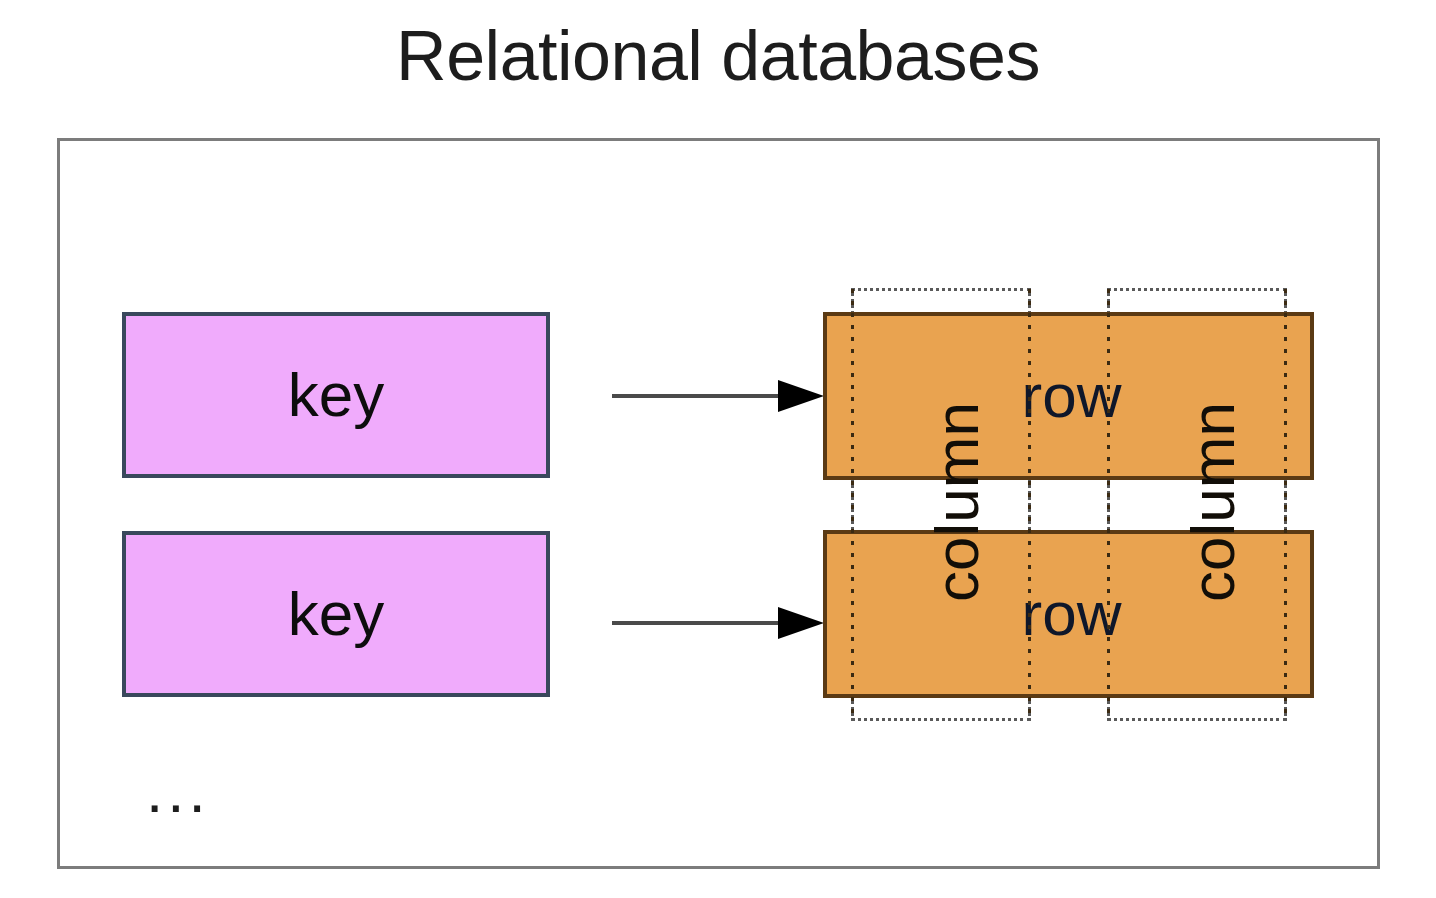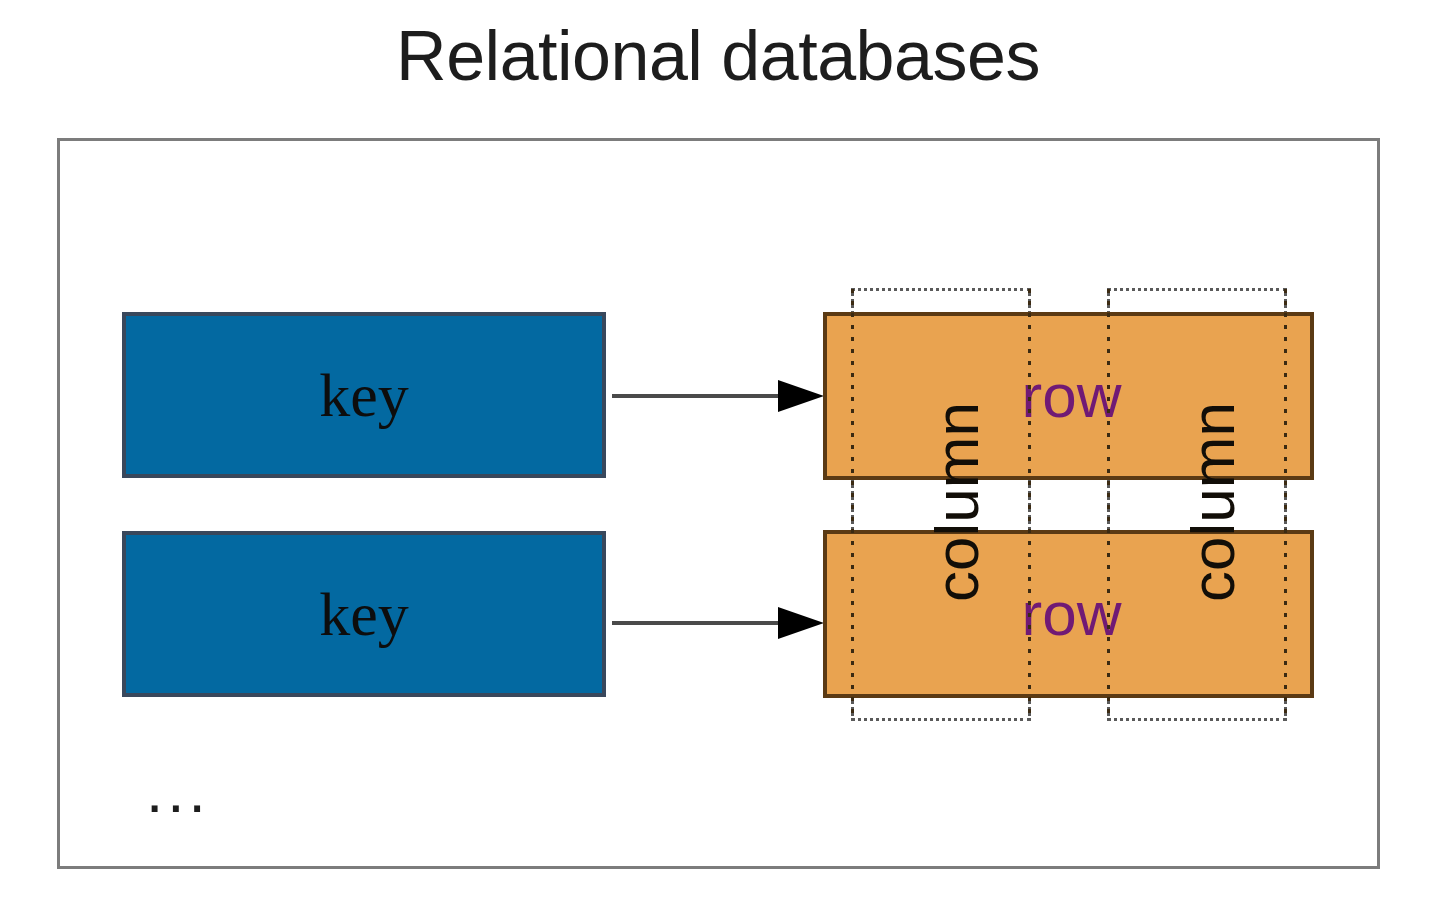--- a/index.html
+++ b/index.html
@@ -54,29 +54,28 @@
     font-size: 62px;
     line-height: 70px;
     color: #1d1d1d;
     white-space: nowrap;
   }
 
   
   .key-box {
     position: absolute;
     left: 122px;
-    width: 484px;
+    width: 428px;
     height: 166px;
     box-sizing: border-box;
-    background: #0369a1;
+    background: #f0abfc;
     border: 4px solid #39485c;
     display: flex;
     align-items: center;
     justify-content: center;
-    font-family: Liberation Serif, serif;
   }
   .key-box.k1 { top: 312px; }
   .key-box.k2 { top: 531px; }
 
   .key-label {
     font-size: 62px;
     line-height: 62px;
     color: #0d0d0d;
     white-space: nowrap;
   }
@@ -121,21 +120,21 @@
     position: absolute;
     left: 0;
     top: 0;
     width: 100%;
     height: 100%;
     display: flex;
     align-items: center;
     justify-content: center;
     font-size: 62px;
     line-height: 62px;
-    color: #701a75;
+    color: #0f172a;
     white-space: nowrap;
     padding-left: 6px;
     box-sizing: border-box;
   }
 
   
   .column-label {
     position: absolute;
     top: 357px;
     height: 290px;

